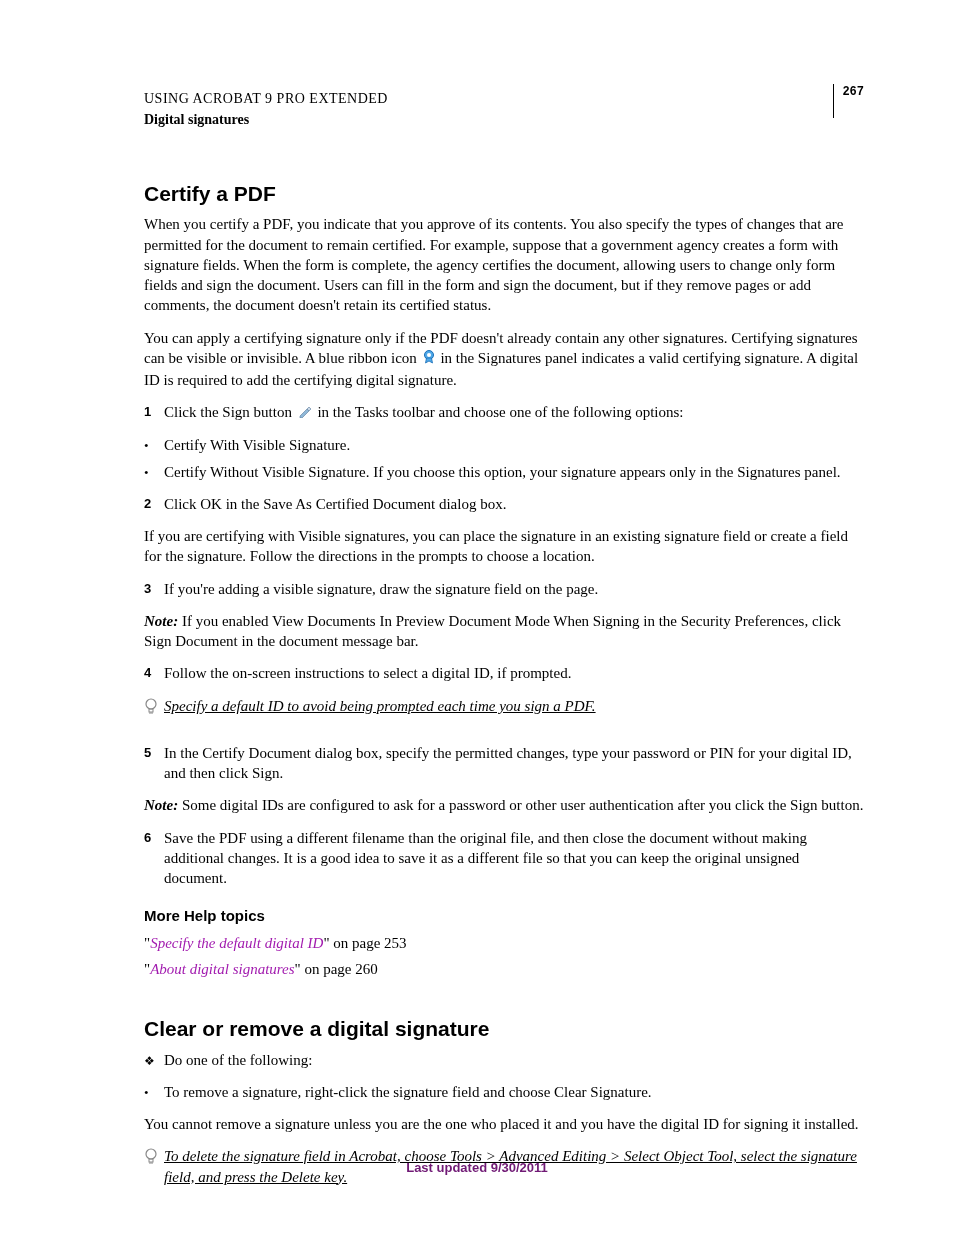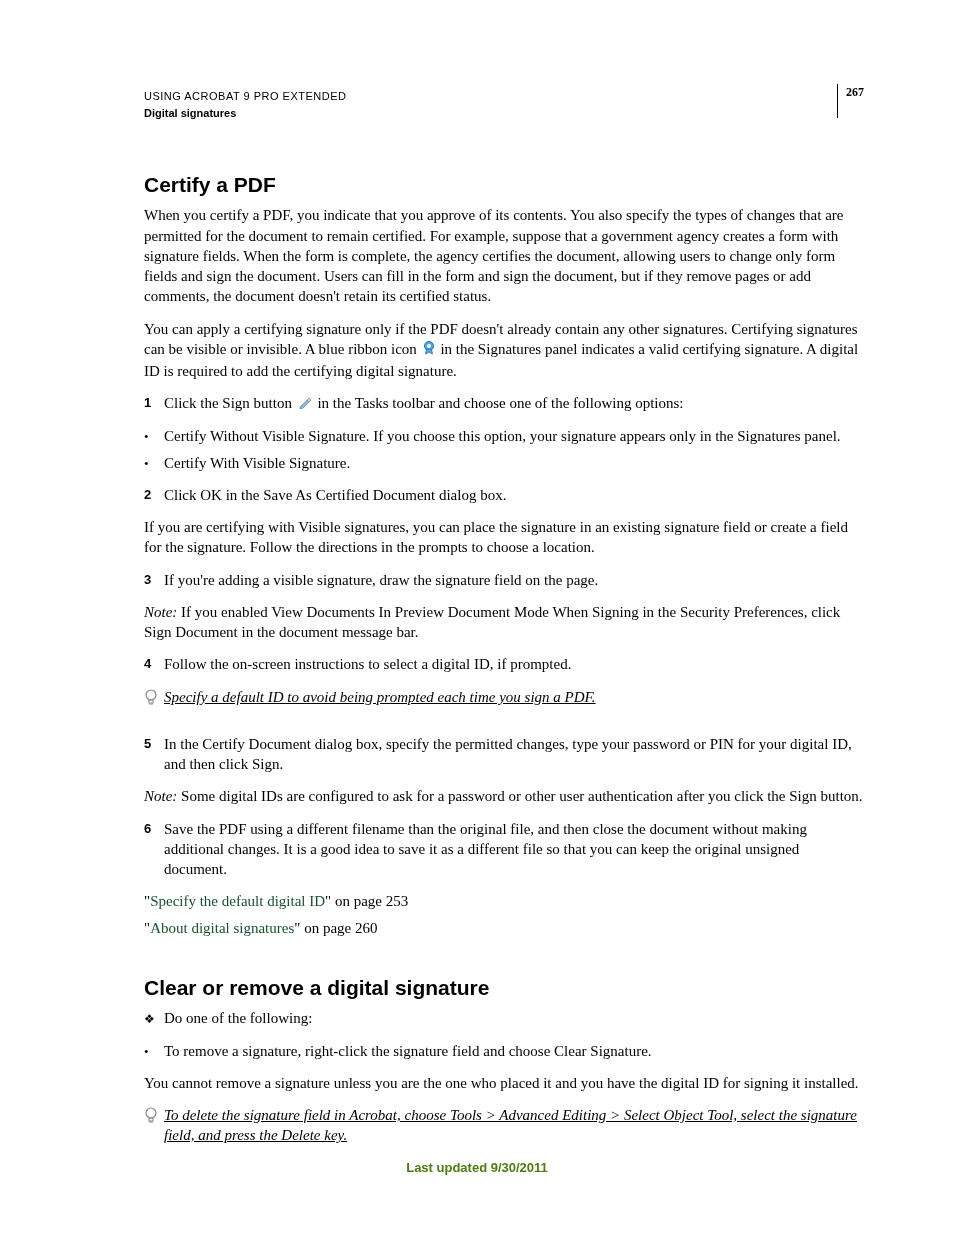--- a/index.html
+++ b/index.html
@@ -16,32 +16,32 @@
   .page {
     padding: 88px 90px 0 144px;
   }
   .header-block {
     display: flex;
     justify-content: space-between;
     align-items: flex-start;
     margin-bottom: 50px;
   }
   .header-left {
-    font-family: Liberation Sans, sans-serif;
-    font-size: 11px;
+    font-family: Liberation Serif, serif;
+    font-size: 14px;
     line-height: 1.5;
   }
   .header-title {
     letter-spacing: 0.5px;
   }
   .header-sub {
     font-weight: bold;
   }
   .header-right {
-    font-family: Liberation Serif, serif;
+    font-family: Liberation Mono, monospace;
     font-size: 12px;
     font-weight: bold;
     border-left: 1.5px solid #000;
     padding-left: 8px;
     padding-bottom: 18px;
     margin-top: -4px;
   }
   h2.section {
     font-family: Liberation Sans, sans-serif;
     font-weight: bold;
@@ -70,21 +70,21 @@
   }
   .bullet-list .marker, .diamond-list .marker {
     width: 20px;
     flex-shrink: 0;
     font-size: 13px;
     padding-top: 2px;
   }
   .bullet-list .marker::before { content: "•"; }
   .diamond-list .marker::before { content: "❖"; font-size: 12px; }
   .li-body { flex: 1; }
-  .note-label { font-weight: normal; font-style: italic; }
+  .note-label { font-weight: bold; font-style: italic; }
   .note-body { }
   .tip {
     display: flex;
     margin-bottom: 12px;
   }
   .tip-icon {
     width: 20px;
     flex-shrink: 0;
     padding-top: 2px;
   }
@@ -94,41 +94,42 @@
     text-decoration: underline;
   }
   h3.subhead {
     font-family: "Myriad Pro", Arial, sans-serif;
     font-weight: bold;
     font-size: 15px;
     margin-top: 18px;
     margin-bottom: 6px;
   }
   a.link {
-    color: #14532d;
+    color: #a21caf;
     text-decoration: none;
+    font-style: italic;
   }
   .ref-line {
     margin-bottom: 6px;
   }
   .inline-icon {
     display: inline-block;
     vertical-align: middle;
     margin: 0 2px;
   }
   .footer {
     position: absolute;
     bottom: 58px;
     left: 0;
     width: 100%;
     text-align: center;
     font-family: "Myriad Pro", Arial, sans-serif;
     font-size: 13px;
     font-weight: bold;
-    color: #4d7c0f;
+    color: #701a75;
   }
   .spacer-lg { height: 30px; }
   .spacer-md { height: 10px; }
 </style>
 </head>
 <body>
 
 <div class="page">
 
   <div class="header-block">
@@ -166,25 +167,25 @@
           </svg>
         </span>
         <span> in the Tasks toolbar and choose one of the following options:</span>
       </span>
     </li>
   </ol>
 
   <ul class="bullet-list" style="margin-left:0;">
     <li>
       <span class="marker"></span>
+      <span class="li-body">Certify With Visible Signature.</span>
+    </li>
+    <li>
+      <span class="marker"></span>
       <span class="li-body">Certify Without Visible Signature. If you choose this option, your signature appears only in the Signatures panel.</span>
-    </li>
-    <li>
-      <span class="marker"></span>
-      <span class="li-body">Certify With Visible Signature.</span>
     </li>
   </ul>
 
   <ol class="num-list">
     <li>
       <span class="marker">2</span>
       <span class="li-body">Click OK in the Save As Certified Document dialog box.</span>
     </li>
   </ol>
 
@@ -232,20 +233,21 @@
     <span class="note-label">Note: </span><span class="note-body">Some digital IDs are configured to ask for a password or other user authentication after you click the Sign button.</span>
   </p>
 
   <ol class="num-list">
     <li>
       <span class="marker">6</span>
       <span class="li-body">Save the PDF using a different filename than the original file, and then close the document without making additional changes. It is a good idea to save it as a different file so that you can keep the original unsigned document.</span>
     </li>
   </ol>
 
+  <h3 class="subhead">More Help topics</h3>
   <p class="ref-line">
     "<a class="link" href="#">Specify the default digital ID</a><span>" on page 253</span>
   </p>
   <p class="ref-line">
     "<a class="link" href="#">About digital signatures</a><span>" on page 260</span>
   </p>
 
   <div class="spacer-lg"></div>
 
   <h2 class="section">Clear or remove a digital signature</h2>

